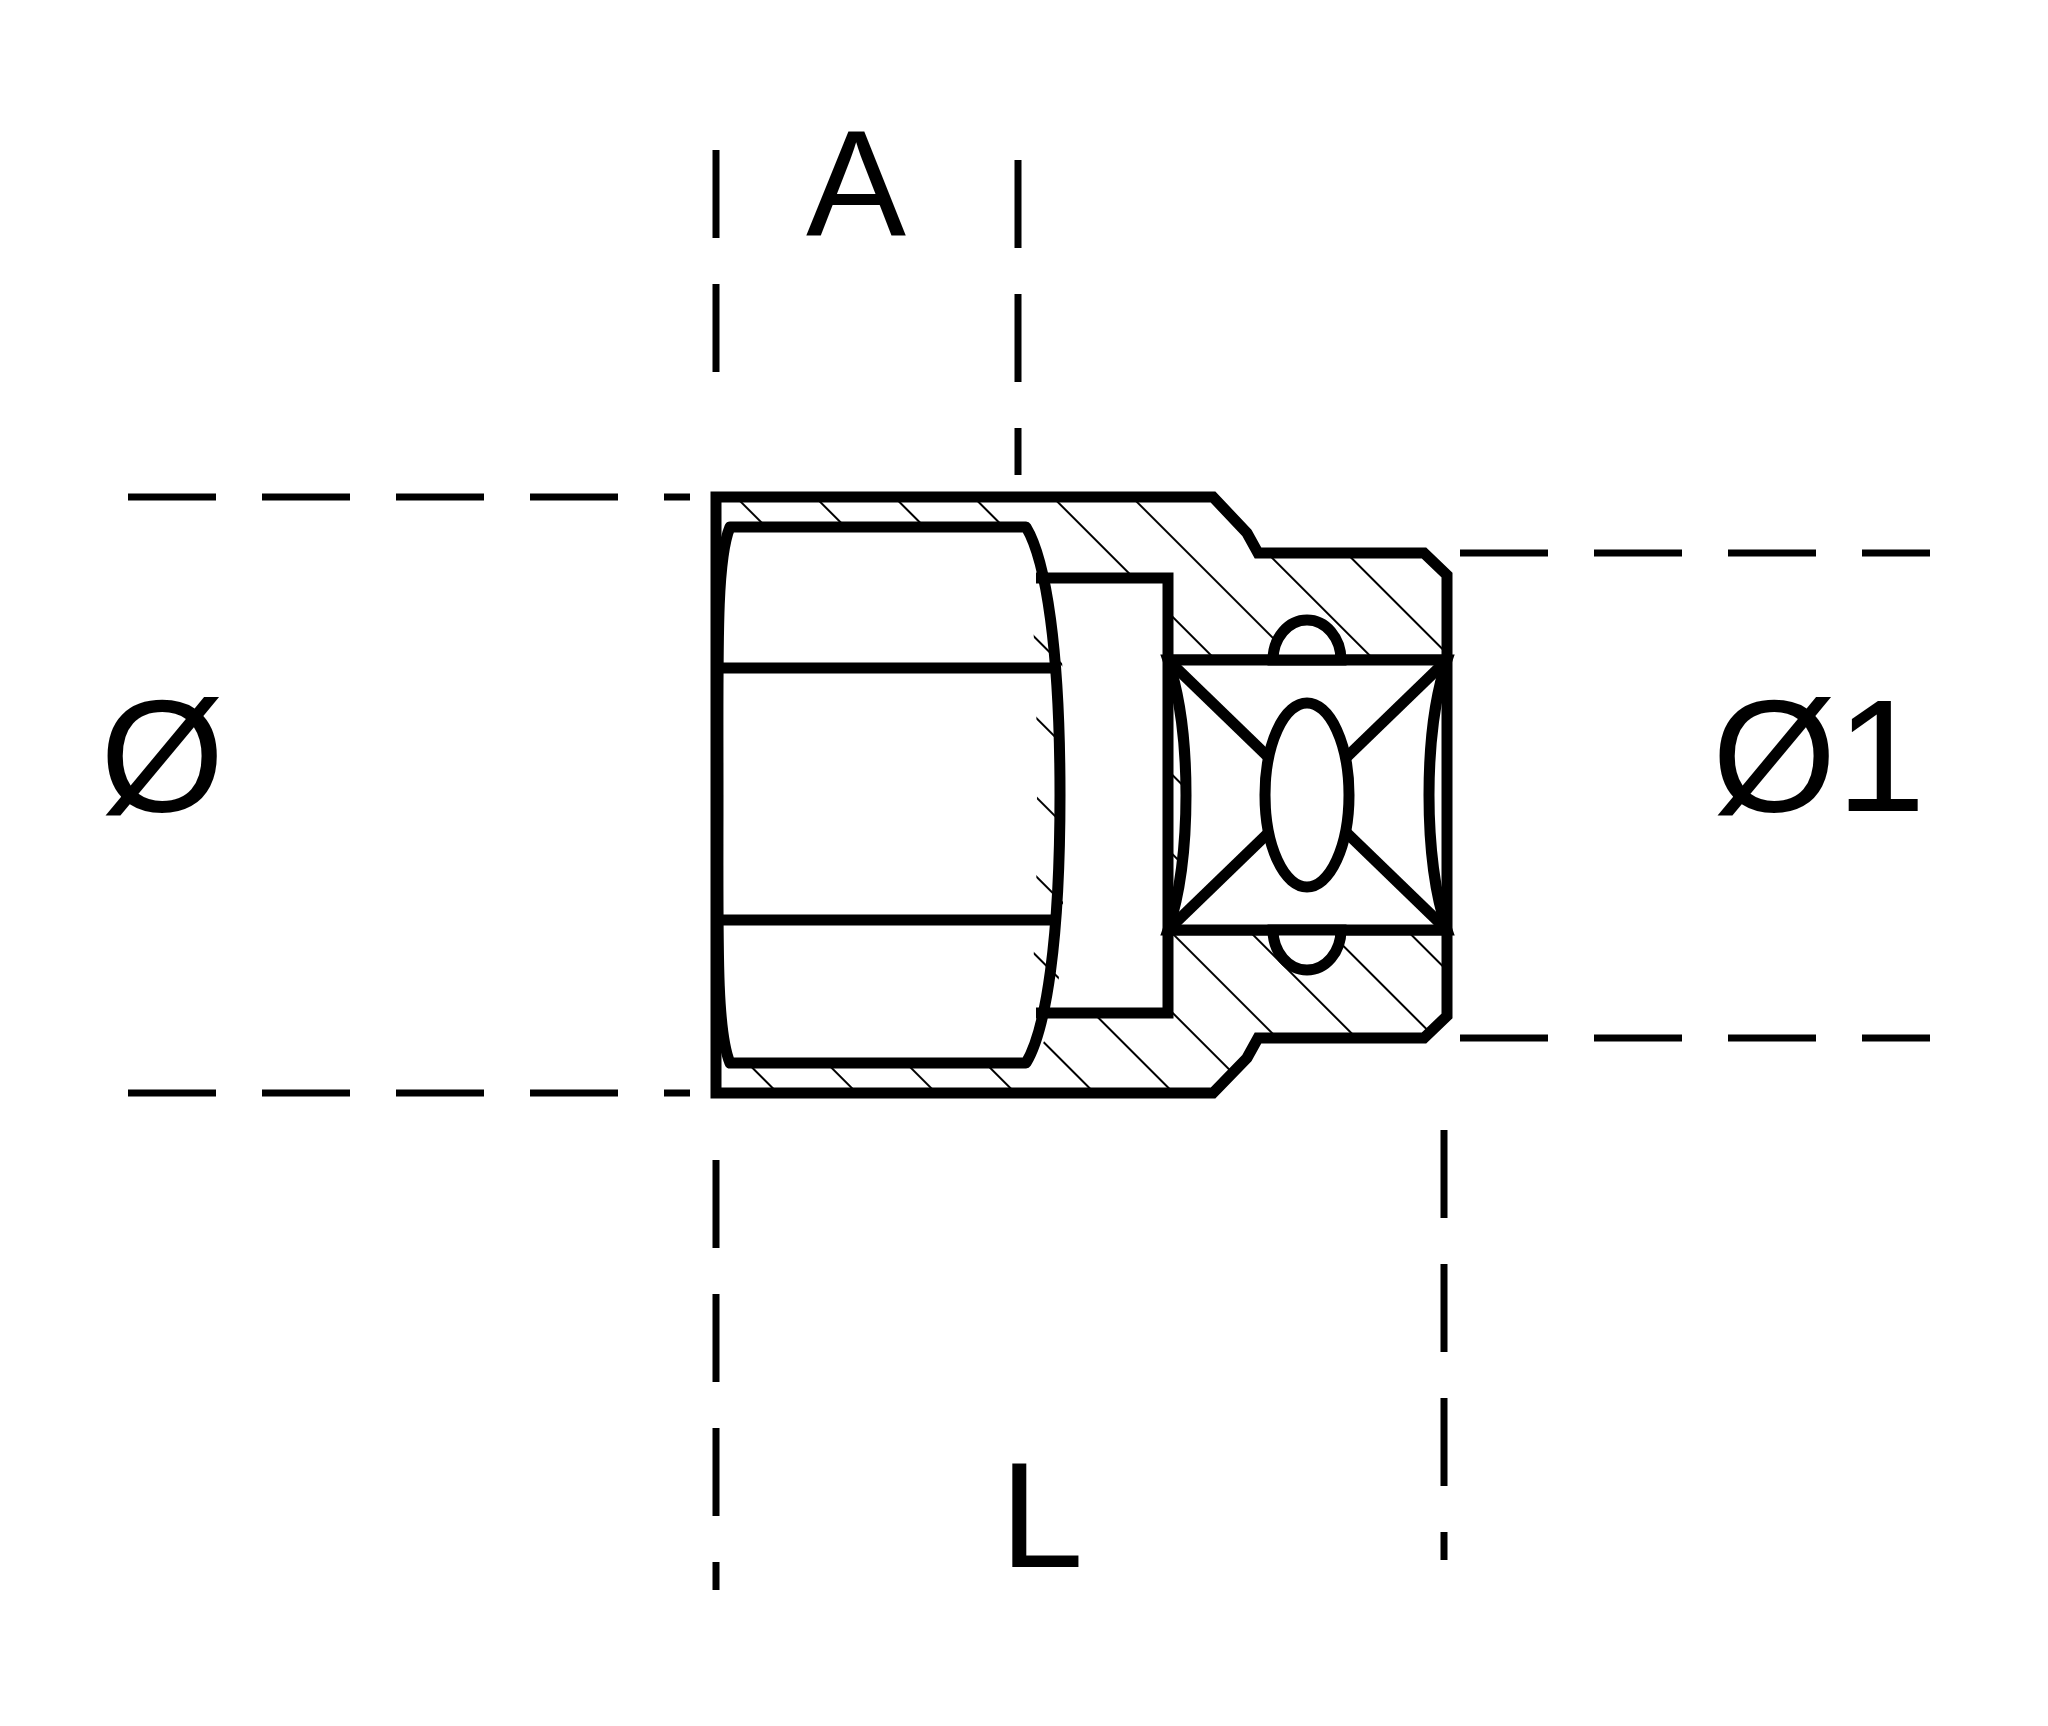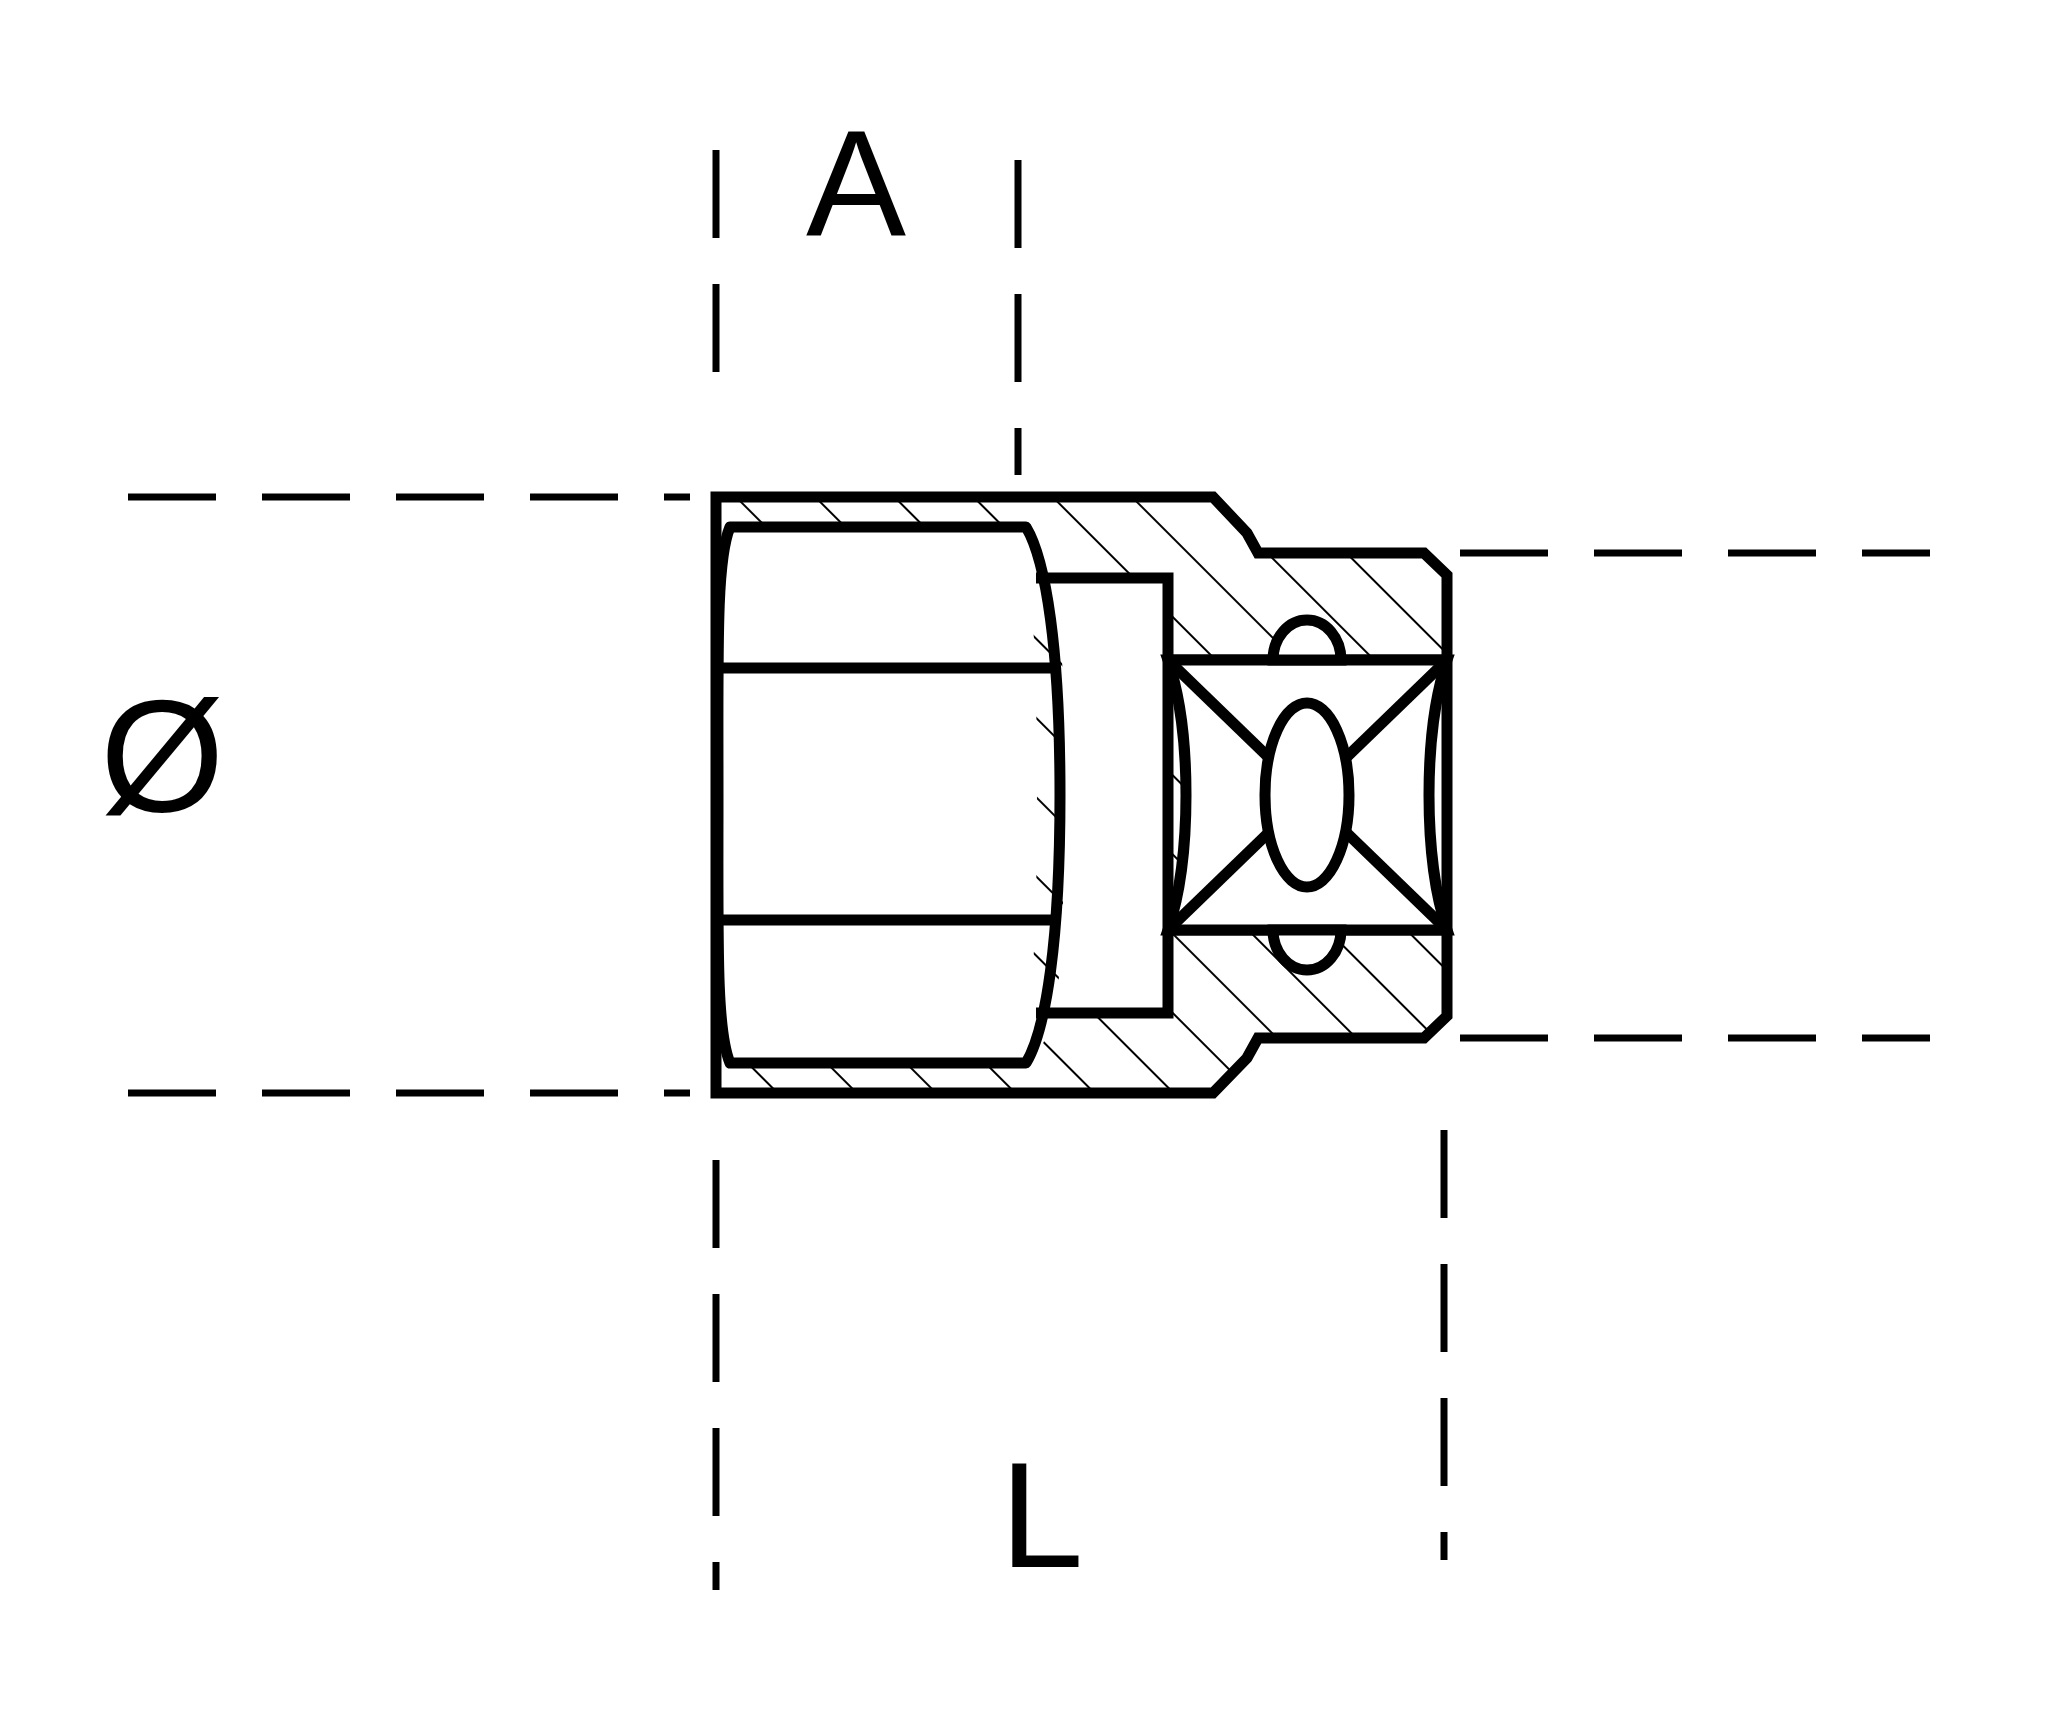--- a/index.html
+++ b/index.html
@@ -225,14 +225,15 @@
     </g>
 
   </svg>
 
   <div class="dim-label" id="label-A">A</div>
 
   <div class="dim-label" id="label-L">L</div>
 
   <div class="dim-label" id="label-D">Ø</div>
 
+  <div class="dim-label" id="label-D1">Ø1</div>
 
 </div>
 
 </body></html>

